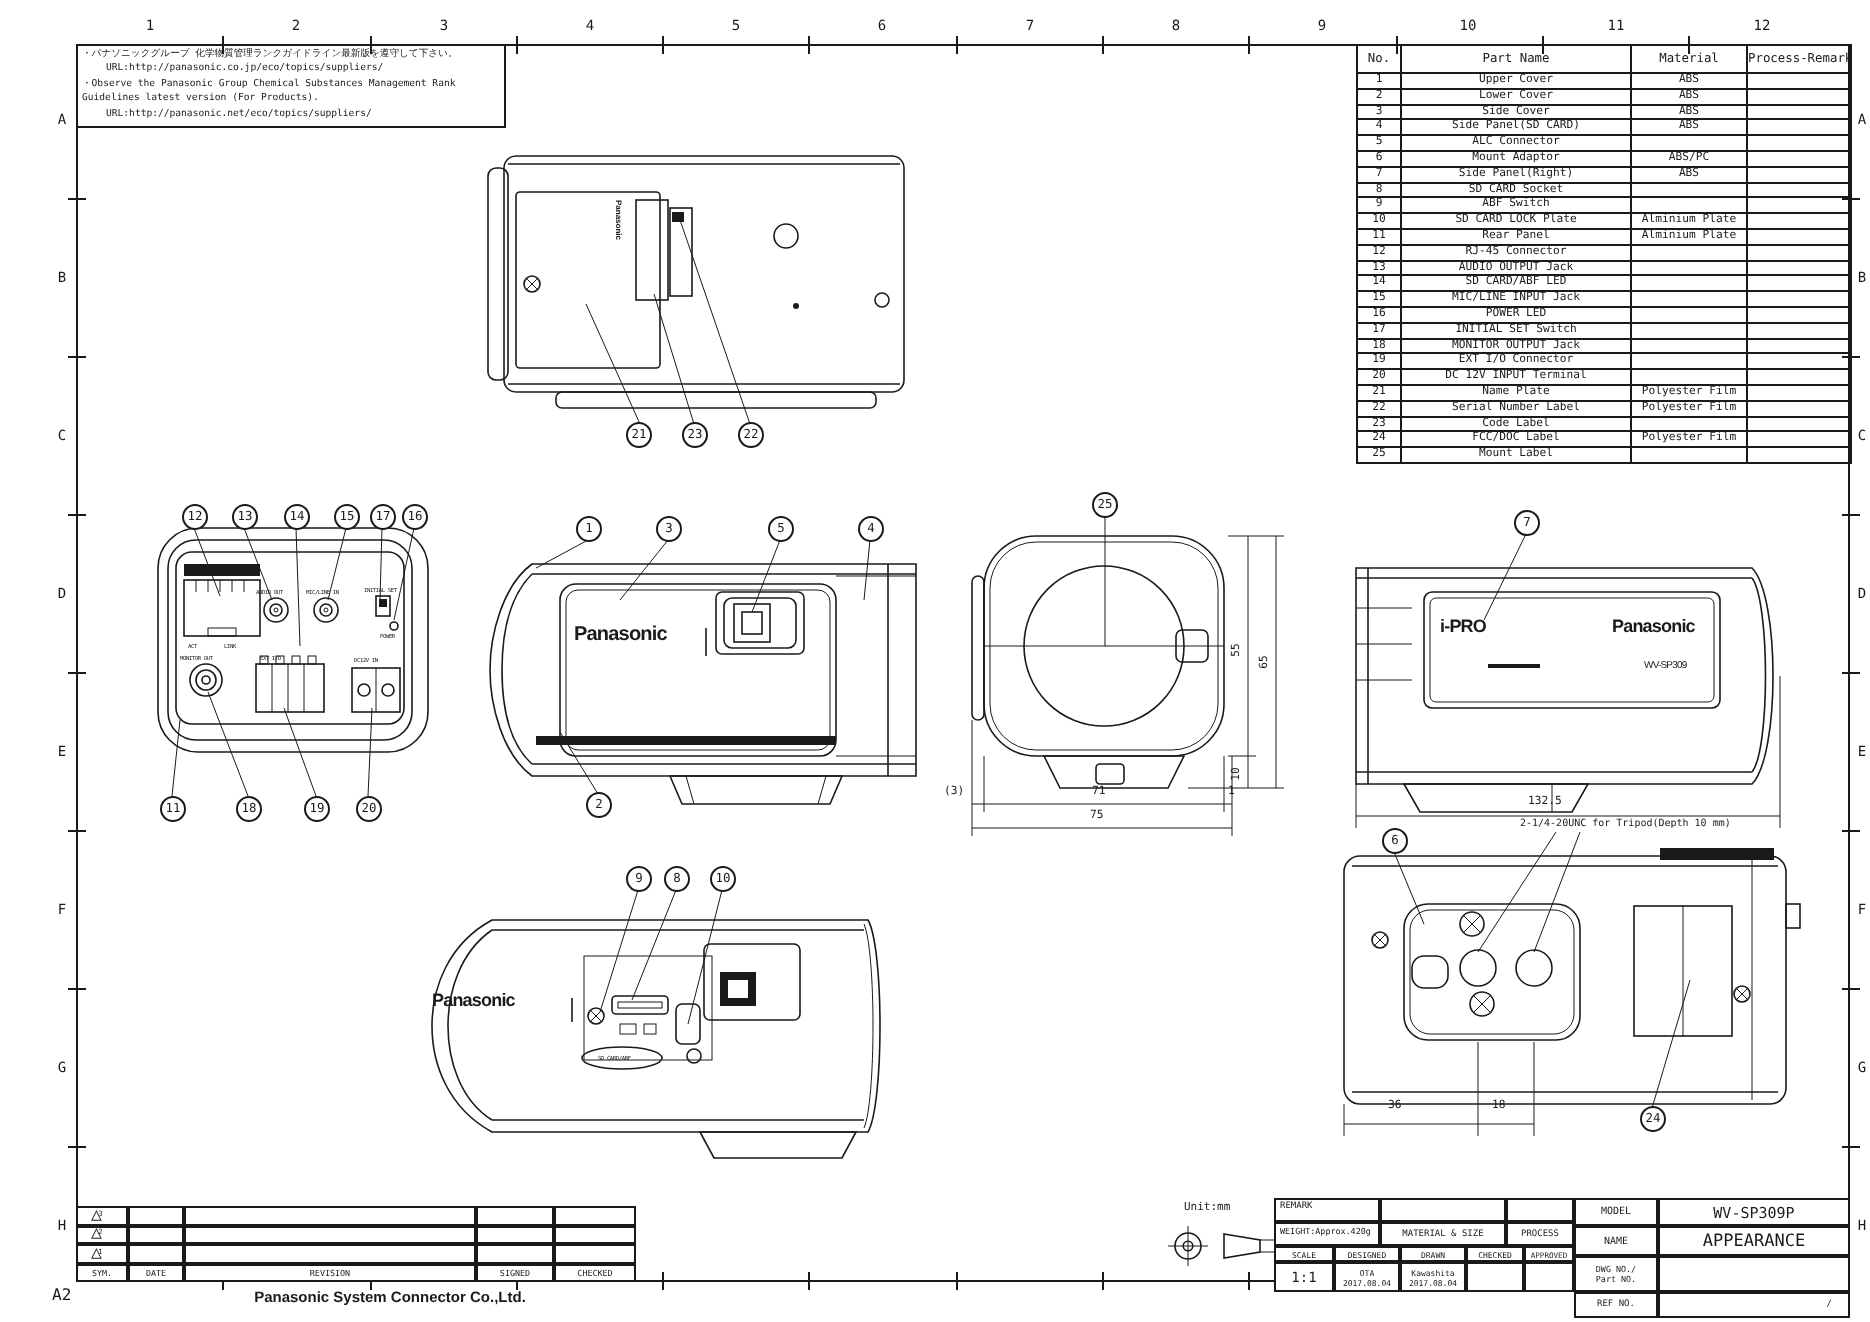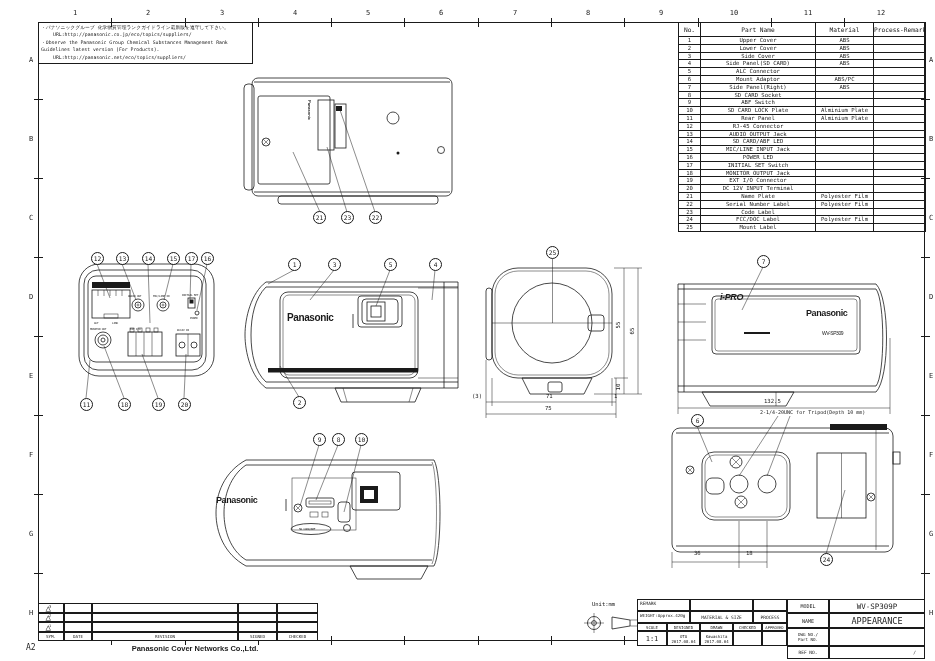--- a/index.html
+++ b/index.html
@@ -464,21 +464,21 @@
     <rect x="46" y="50" width="148" height="58" rx="4"></rect>
     <rect x="49" y="53" width="142" height="52" rx="3" class="thin"></rect>
     <rect class="f" x="78" y="86" width="26" height="2"></rect>
     <polygon points="36,146 44,160 120,160 128,146"></polygon>
     <line x1="110" y1="146" x2="110" y2="160" class="thin"></line>
     <line x1="12" y1="146" x2="12" y2="168" class="thin"></line>
     <line x1="224" y1="92" x2="224" y2="168" class="thin"></line>
     <line x1="12" y1="162" x2="224" y2="162" class="thin"></line>
     <line x1="97" y1="21" x2="76" y2="64" class="thin"></line>
   </svg>
-  <div class="logo" style="left:720px;top:292px;font-size:9px;font-style:italic">i-PRO</div>
+  <div class="logo" style="left:720px;top:308px;font-size:9px;">i-PRO</div>
   <div class="logo" style="left:806px;top:308px;font-size:9px">Panasonic</div>
   <div class="logo" style="left:822px;top:330px;font-size:5px;font-weight:normal">WV-SP309</div>
   <div class="dim" style="left:764px;top:398px">132.5</div>
   <div class="co" style="left:757px;top:255px">7</div>
 
   <svg class="art" style="left:660px;top:406px" width="266" height="180" viewBox="0 0 266 180">
     <rect x="12" y="22" width="221" height="124" rx="8"></rect>
     <line x1="16" y1="27" x2="229" y2="27"></line>
     <line x1="16" y1="140" x2="229" y2="140"></line>
     <line x1="216" y1="24" x2="216" y2="144" class="thin"></line>
@@ -618,14 +618,14 @@
       <div class="cell" style="left: 238px; top: 622px; width: 39px; height: 9.5px;"></div>
       <div class="cell" style="left: 277px; top: 622px; width: 41px; height: 9.5px;"></div>
       <div class="cell" style="left: 38px; top: 631.5px; width: 26px; height: 9.5px; font-size: 4.2px;">SYM.</div>
       <div class="cell" style="left: 64px; top: 631.5px; width: 28px; height: 9.5px; font-size: 4.2px;">DATE</div>
       <div class="cell" style="left: 92px; top: 631.5px; width: 146px; height: 9.5px; font-size: 4.2px;">REVISION</div>
       <div class="cell" style="left: 238px; top: 631.5px; width: 39px; height: 9.5px; font-size: 4.2px;">SIGNED</div>
       <div class="cell" style="left: 277px; top: 631.5px; width: 41px; height: 9.5px; font-size: 4.2px;">CHECKED</div>
     </div>
 
   <div id="sheetcode">A2</div>
-  <div id="company">Panasonic Cover Networks Co.,Ltd.</div>
+  <div id="company">Panasonic System Connector Co.,Ltd.</div>
 </div>
 
 </body></html>

